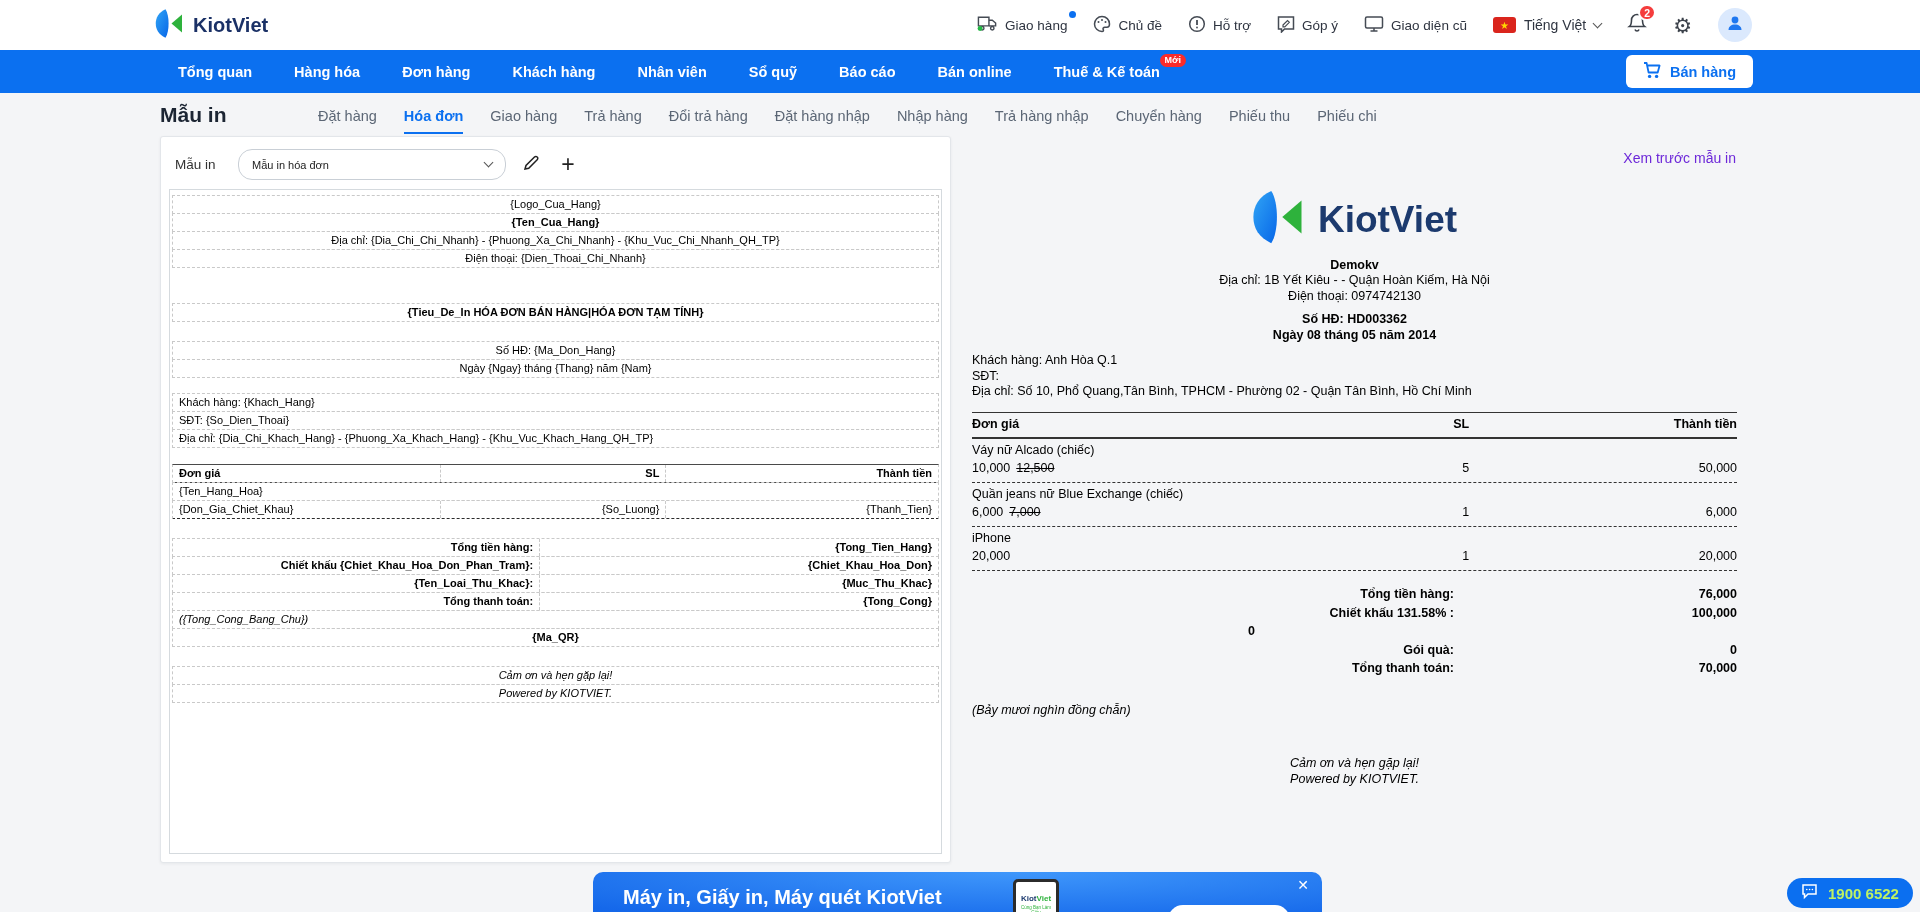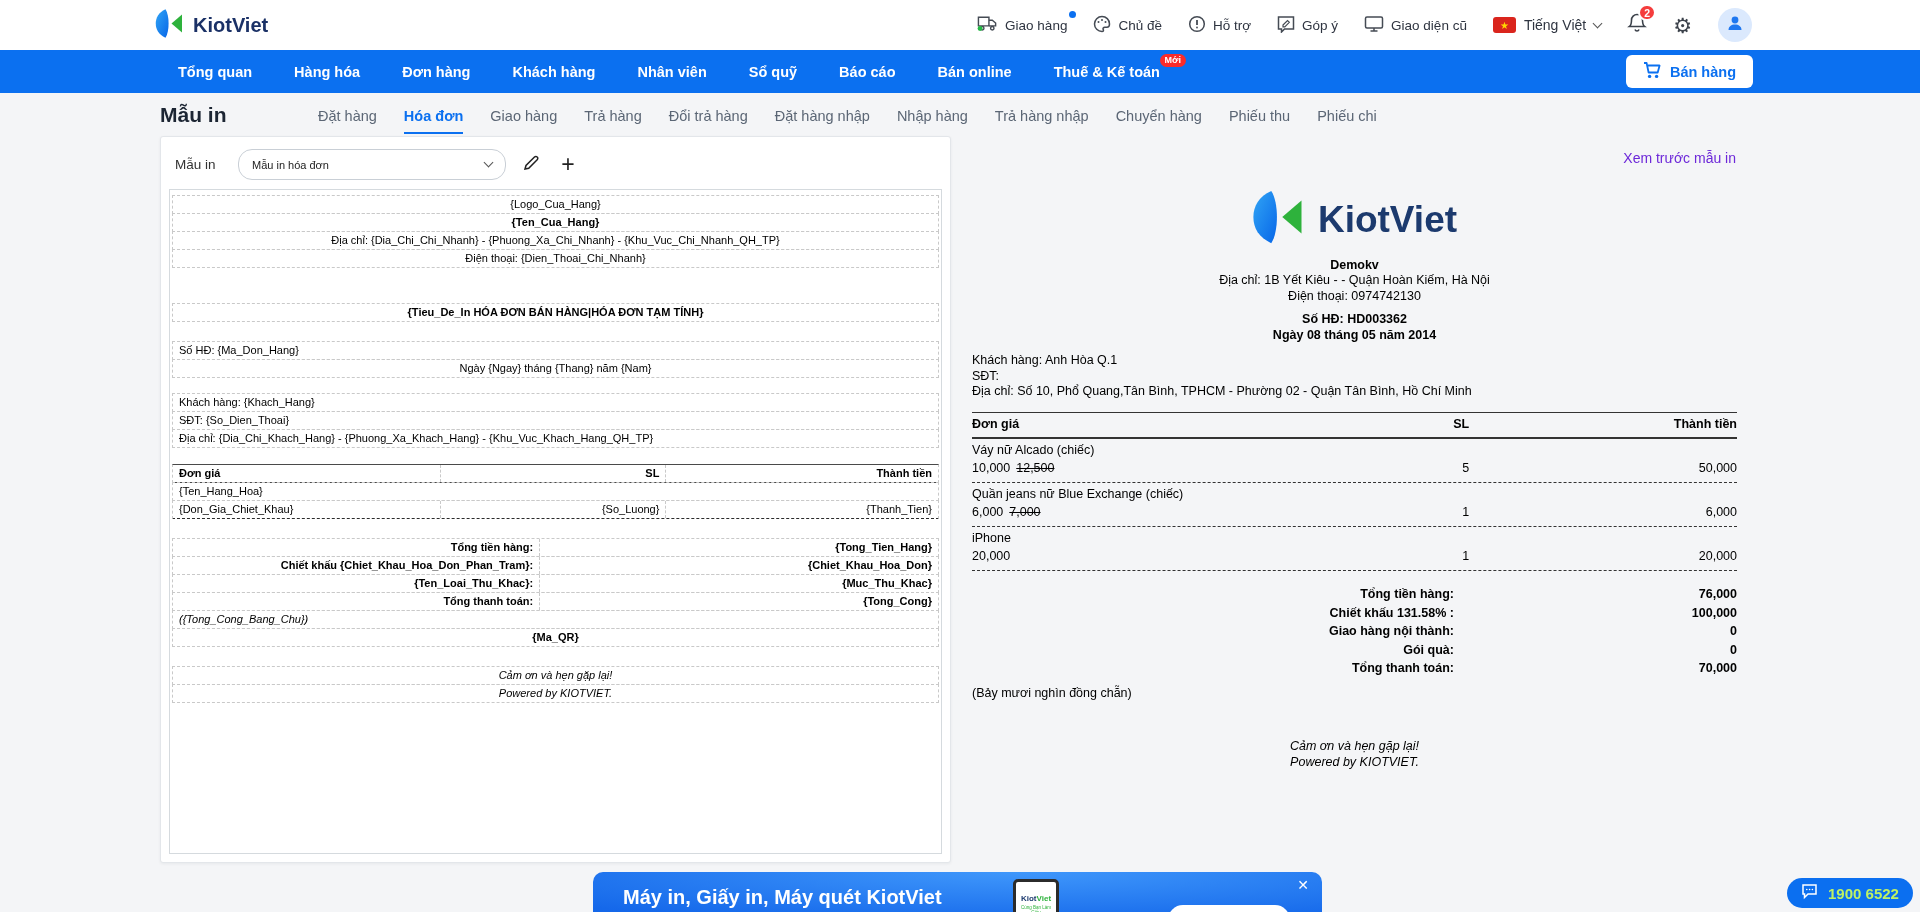--- a/index.html
+++ b/index.html
@@ -61,21 +61,21 @@
   .p-gap8{height:8px}.p-gap10{height:10px}
   .p-table{margin-top:12px}
   .p-thead{display:flex;font-weight:bold;border-top:1.5px solid #333;border-bottom:2px solid #333;padding:4px 0 5px}
   .p-name{padding:4px 0 1px}
   .p-nums{display:flex;padding:1px 0 6px;border-bottom:1.5px dashed #333}
   .p-c1{width:45%}.p-c2{width:20%;text-align:right}.p-c3{width:35%;text-align:right}
   .old{text-decoration:line-through;margin-left:6px}
   .p-totals{margin-top:14px}
   .p-trow{display:flex;font-weight:bold;line-height:18.5px}
   .p-tl{width:63%;text-align:right}.p-tv{width:37%;text-align:right}
-  .p-words{margin-top:8px}
+  .p-words{font-style:italic;margin-top:25px}
   .p-footer{margin-top:38px;text-align:center;font-style:italic}
 
   
   .banner{position:absolute;left:593px;top:872px;width:729px;height:40px;border-radius:10px 10px 0 0;background:radial-gradient(130% 220% at 58% 0%,#3f97fb 0%,#1568ea 60%,#0f5fd8 100%);overflow:hidden}
   .banner-title{position:absolute;left:30px;top:14px;font-size:20px;font-weight:bold;color:#fff;white-space:nowrap}
   .banner-product{position:absolute;left:420px;top:7px;width:46px;height:40px;background:#fff;border:3px solid #2b2b2b;border-radius:5px;text-align:center;padding-top:5px}
   .bp-k{font-size:8px;font-weight:bold;color:#1c3a6e}.bp-v{color:#2eb23c}
   .bp-tag{font-size:4.5px;color:#2eb23c;line-height:5px}
   .banner-btn{position:absolute;left:575px;top:33px;width:122px;height:30px;background:#fff;border-radius:15px}
   .banner-close{position:absolute;right:13px;top:5px;color:#fff;font-size:14px;cursor:pointer}
@@ -246,21 +246,21 @@
         <span class="plus">+</span>
       </div>
   </div>
   <div class="doc">
       <div class="t-row" style="text-align: center;">{Logo_Cua_Hang}</div>
       <div class="t-row" style="text-align: center; font-weight: bold;">{Ten_Cua_Hang}</div>
       <div class="t-row" style="text-align: center;">Địa chỉ: {Dia_Chi_Chi_Nhanh} - {Phuong_Xa_Chi_Nhanh} - {Khu_Vuc_Chi_Nhanh_QH_TP}</div>
       <div class="t-row" style="text-align: center;">Điện thoại: {Dien_Thoai_Chi_Nhanh}</div>
       <div class="t-spacer" style="height: 36px;"></div>
       <div class="t-row" style="text-align: center; font-weight: bold;">{Tieu_De_In HÓA ĐƠN BÁN HÀNG|HÓA ĐƠN TẠM TÍNH}</div>
-      <div class="t-row" style="text-align: left; margin-top: 19px;">Số HĐ: {Ma_Don_Hang}</div>
+      <div class="t-row" style="text-align: center; margin-top: 19px;">Số HĐ: {Ma_Don_Hang}</div>
       <div class="t-row" style="text-align: center;">Ngày {Ngay} tháng {Thang} năm {Nam}</div>
       <div class="t-spacer" style="height: 16px;"></div>
       <div class="t-row" style="text-align: left;">Khách hàng: {Khach_Hang}</div>
       <div class="t-row" style="text-align: left;">SĐT: {So_Dien_Thoai}</div>
       <div class="t-row" style="text-align: left;">Địa chỉ: {Dia_Chi_Khach_Hang} - {Phuong_Xa_Khach_Hang} - {Khu_Vuc_Khach_Hang_QH_TP}</div>
       <div class="t-spacer" style="height: 17px;"></div>
       <div class="t-row t-cols t-hdr">
         <div class="t-cell" style="width: 35%; text-align: left; font-weight: bold;">Đơn giá</div>
         <div class="t-cell" style="width: 29.5%; text-align: right; font-weight: bold;">SL</div>
         <div class="t-cell" style="width: 35.5%; text-align: right; font-weight: bold;">Thành tiền</div>
@@ -356,21 +356,20 @@
   <div class="p-totals">
       <div class="p-trow">
         <div class="p-tl">Tổng tiền hàng:</div>
         <div class="p-tv">76,000</div>
       </div>
       <div class="p-trow">
         <div class="p-tl">Chiết khấu 131.58% :</div>
         <div class="p-tv">100,000</div>
       </div>
       <div class="p-trow">
-        <div class="p-tl">Giao hàng nội thành:</div>
         <div class="p-tv">0</div>
       </div>
       <div class="p-trow">
         <div class="p-tl">Gói quà:</div>
         <div class="p-tv">0</div>
       </div>
       <div class="p-trow">
         <div class="p-tl">Tổng thanh toán:</div>
         <div class="p-tv">70,000</div>
       </div>

